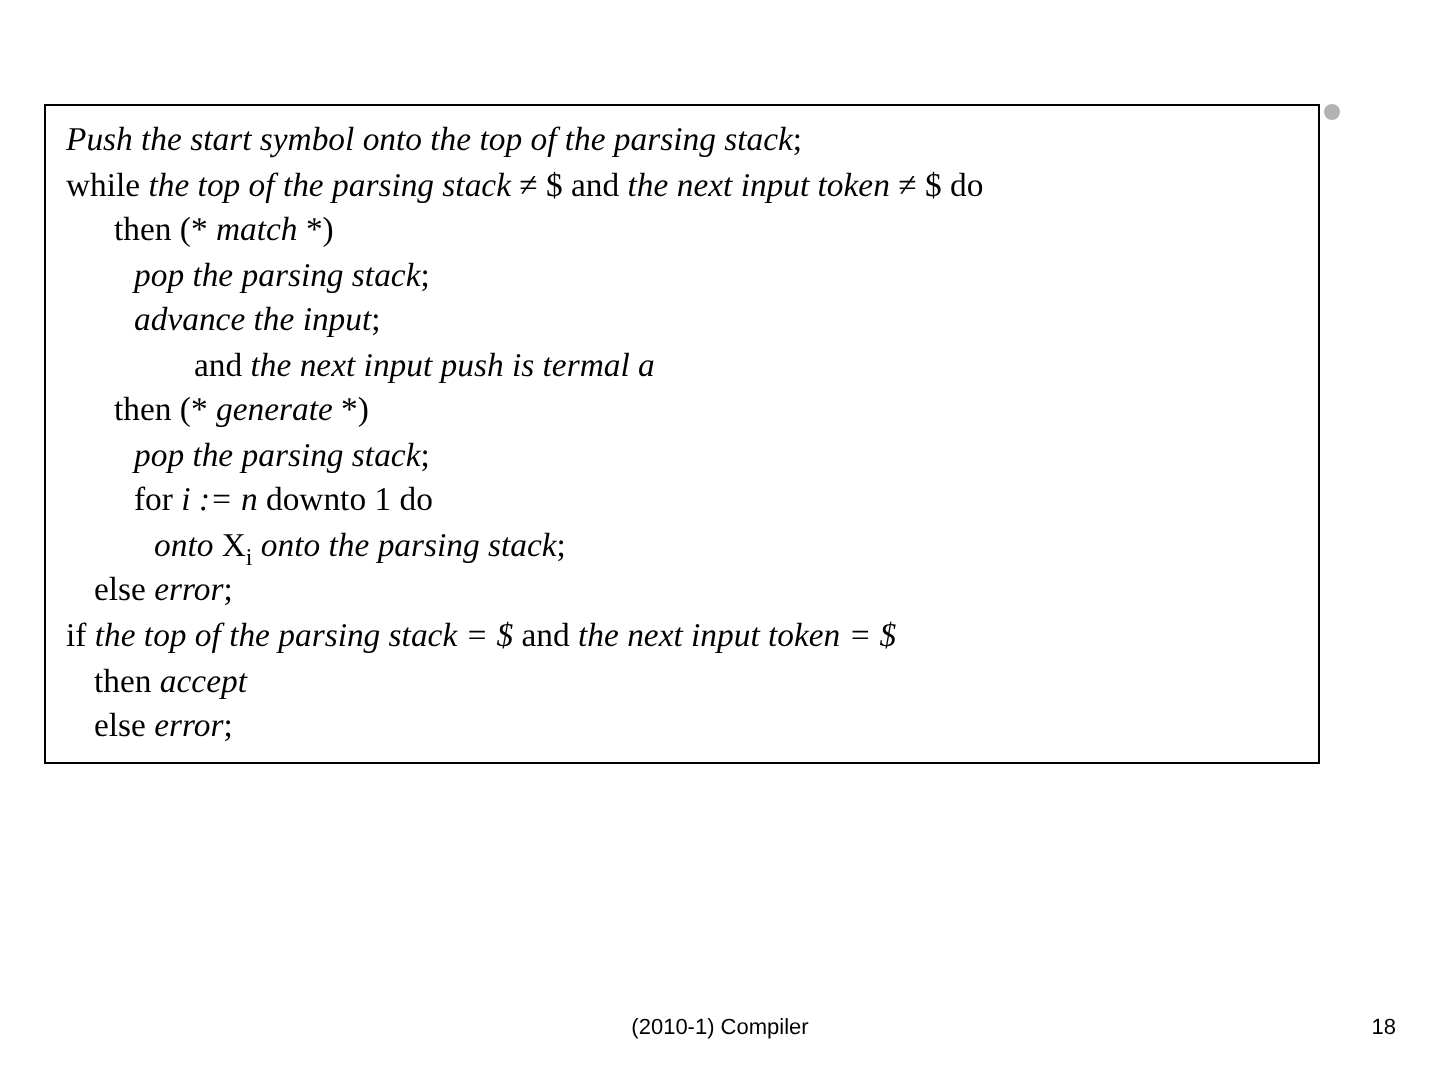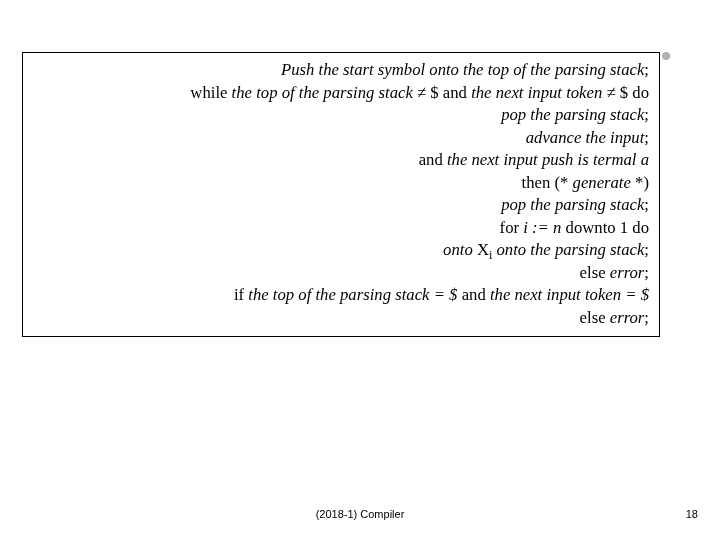--- a/index.html
+++ b/index.html
@@ -14,21 +14,20 @@
     overflow: hidden;
   }
   .codebox {
     position: absolute;
     left: 22px;
     top: 52px;
     width: 638px;
     border: 1px solid #000;
     padding: 6px 10px 6px 10px;
     box-sizing: border-box;
-    text-align: right;
   }
   .line {
     font-size: 16.7px;
     line-height: 1.35;
     white-space: nowrap;
     font-style: italic;
   }
   .roman { font-style: normal; }
   .ind1 { padding-left: 14px; }
   .ind2 { padding-left: 24px; }
@@ -72,20 +71,23 @@
 
   <div class="line">
     <span>Push the start symbol onto the top of the parsing stack</span><span class="roman">;</span>
   </div>
 
   <div class="line">
     <span class="roman">while</span><span> the top of the parsing stack </span><span class="roman">≠</span><span class="roman"> $ </span><span class="roman">and</span><span> the next input token </span><span class="roman">≠</span><span class="roman"> $ </span><span class="roman">do</span>
   </div>
 
 
+  <div class="line ind2">
+    <span class="roman">then</span><span class="roman"> (* </span><span>match</span><span class="roman"> *)</span>
+  </div>
 
   <div class="line ind3">
     <span>pop the parsing stack</span><span class="roman">;</span>
   </div>
 
   <div class="line ind3">
     <span>advance the input</span><span class="roman">;</span>
   </div>
 
 
@@ -111,21 +113,24 @@
   </div>
 
   <div class="line ind1">
     <span class="roman">else</span><span> error</span><span class="roman">;</span>
   </div>
 
   <div class="line">
     <span class="roman">if</span><span> the top of the parsing stack = $ </span><span class="roman">and</span><span> the next input token = $</span>
   </div>
 
+  <div class="line ind1">
+    <span class="roman">then</span><span> accept</span>
+  </div>
 
   <div class="line ind1">
     <span class="roman">else</span><span> error</span><span class="roman">;</span>
   </div>
 
 </div>
 
-<div class="footer">(2018-1) Compiler</div>
+<div class="footer">(2010-1) Compiler</div>
 <div class="pagenum">18</div>
 
 </body></html>

